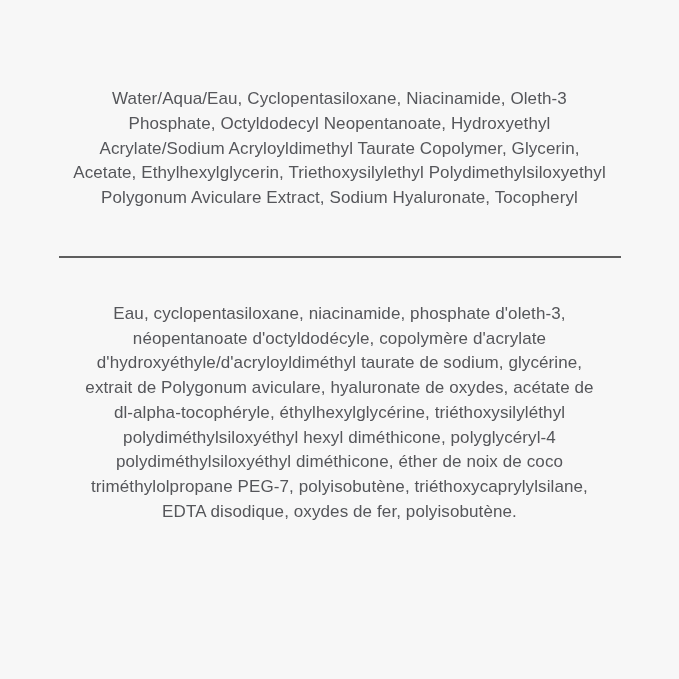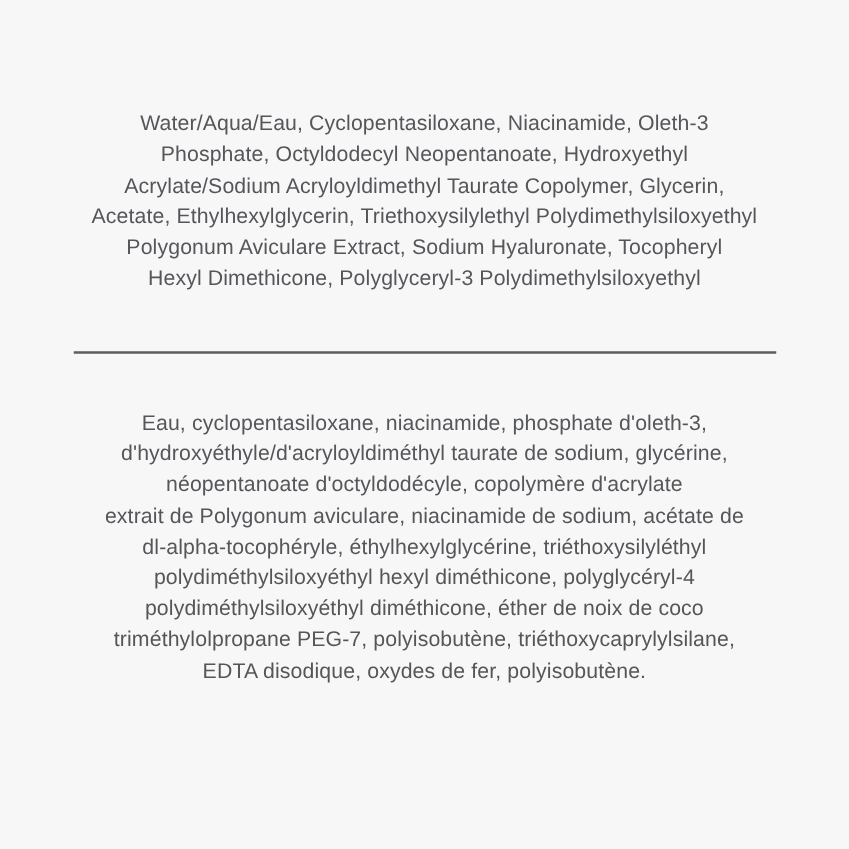--- a/index.html
+++ b/index.html
@@ -41,29 +41,28 @@
 </head>
 <body>
 
 <div class="panel">
   <div class="para">
       <div class="line">Water/Aqua/Eau, Cyclopentasiloxane, Niacinamide, Oleth-3</div>
       <div class="line">Phosphate, Octyldodecyl Neopentanoate, Hydroxyethyl</div>
       <div class="line">Acrylate/Sodium Acryloyldimethyl Taurate Copolymer, Glycerin,</div>
       <div class="line">Acetate, Ethylhexylglycerin, Triethoxysilylethyl Polydimethylsiloxyethyl</div>
       <div class="line">Polygonum Aviculare Extract, Sodium Hyaluronate, Tocopheryl</div>
-      <div class="line">Hexyl Dimethicone, Polyglyceryl-3 Polydimethylsiloxyethyl</div>
     </div>
 
   <div class="divider"></div>
 
   <div class="para">
       <div class="line">Eau, cyclopentasiloxane, niacinamide, phosphate d'oleth-3,</div>
+      <div class="line">néopentanoate d'octyldodécyle, copolymère d'acrylate</div>
       <div class="line">d'hydroxyéthyle/d'acryloyldiméthyl taurate de sodium, glycérine,</div>
-      <div class="line">néopentanoate d'octyldodécyle, copolymère d'acrylate</div>
-      <div class="line">extrait de Polygonum aviculare, niacinamide de sodium, acétate de</div>
+      <div class="line">extrait de Polygonum aviculare, hyaluronate de oxydes, acétate de</div>
       <div class="line">dl-alpha-tocophéryle, éthylhexylglycérine, triéthoxysilyléthyl</div>
       <div class="line">polydiméthylsiloxyéthyl hexyl diméthicone, polyglycéryl-4</div>
       <div class="line">polydiméthylsiloxyéthyl diméthicone, éther de noix de coco</div>
       <div class="line">triméthylolpropane PEG-7, polyisobutène, triéthoxycaprylylsilane,</div>
       <div class="line">EDTA disodique, oxydes de fer, polyisobutène.</div>
     </div>
 </div>
 
 </body></html>

